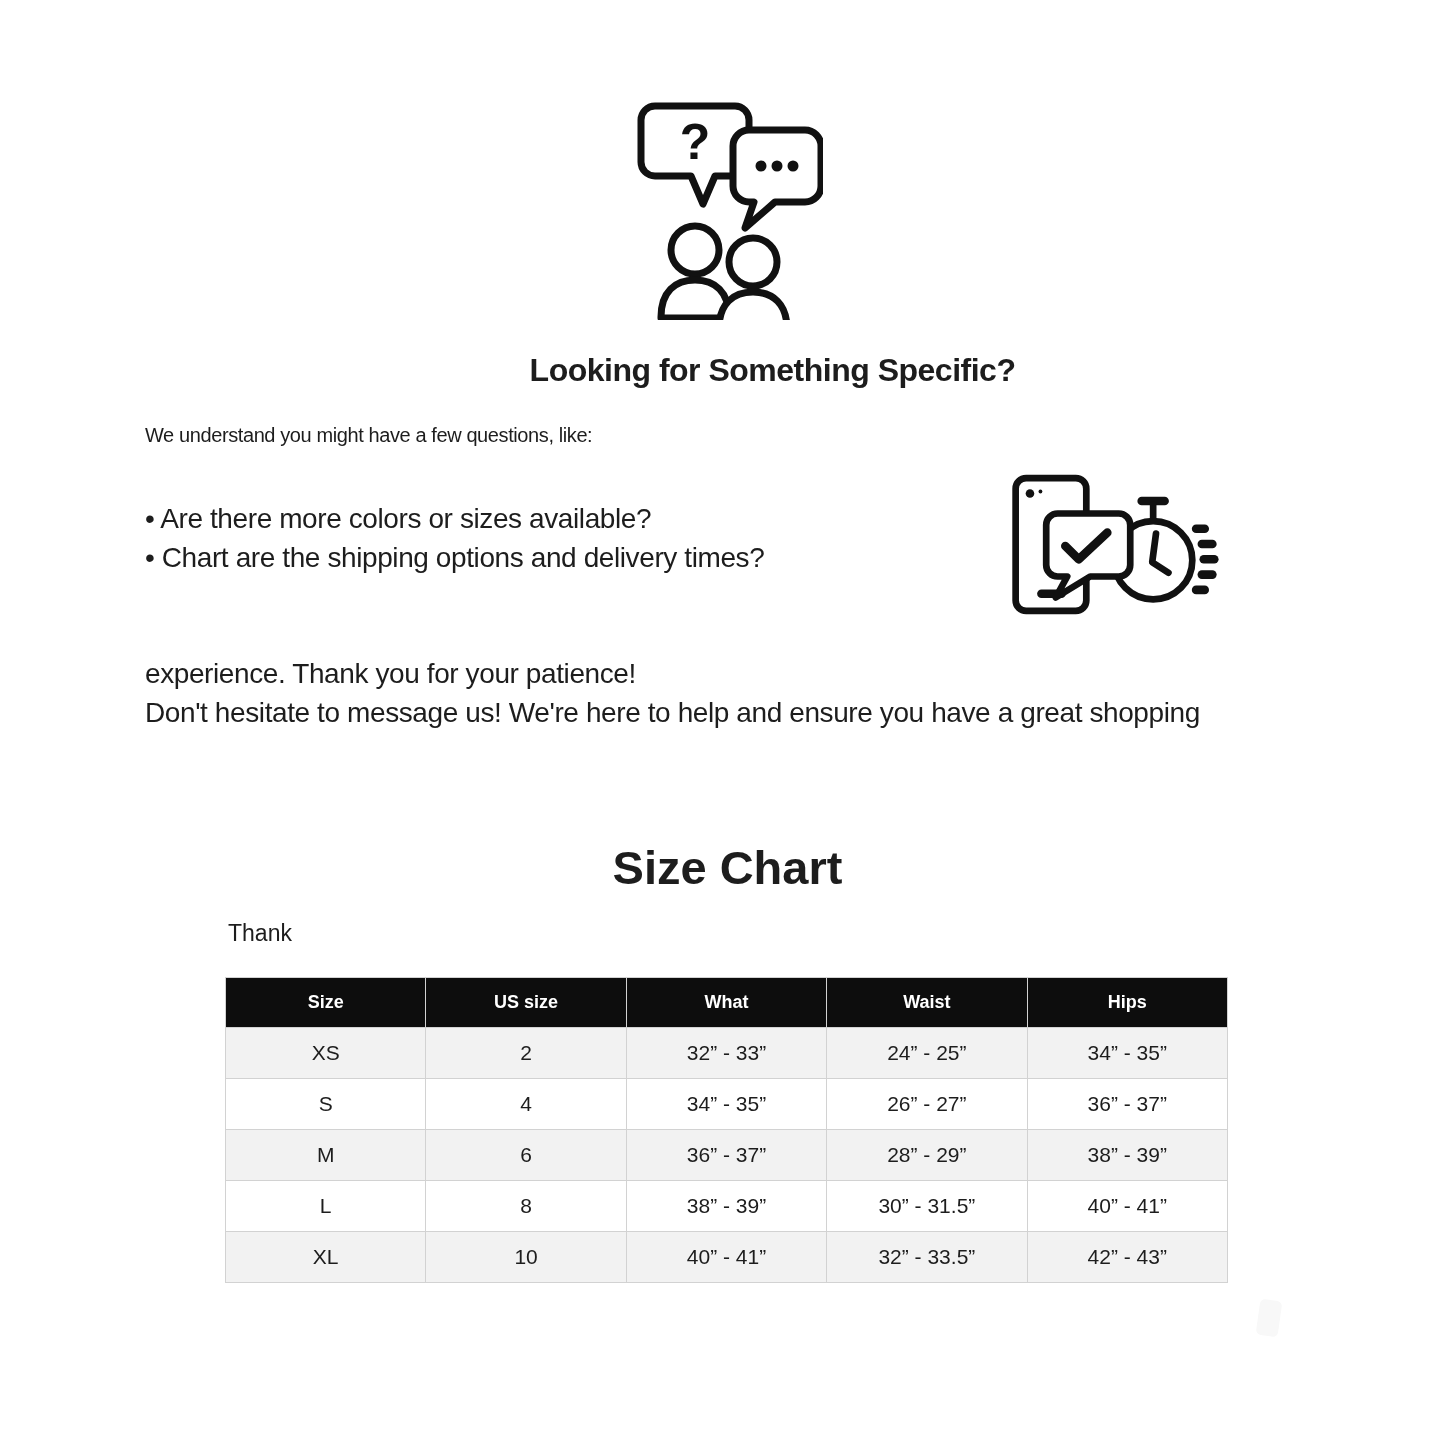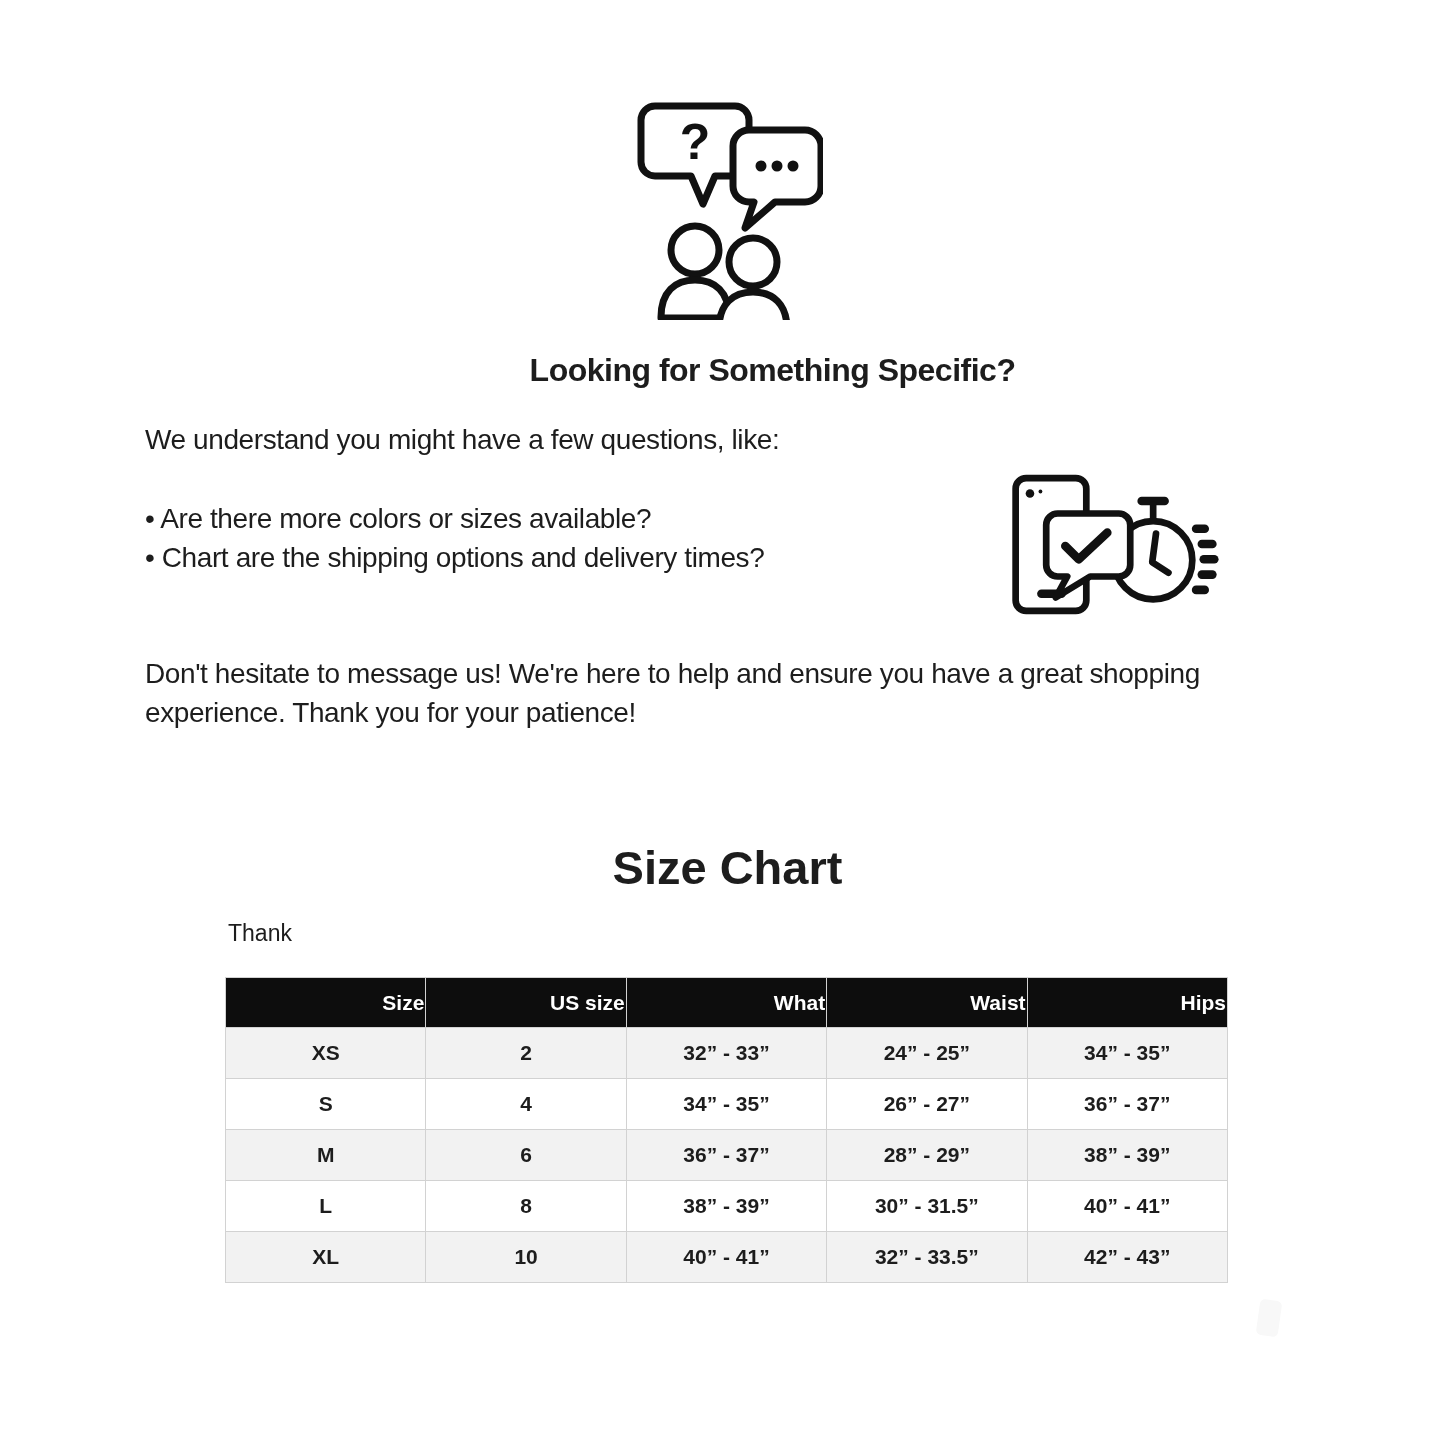--- a/index.html
+++ b/index.html
@@ -24,21 +24,21 @@
     margin: 0;
     text-align: center;
     font-size: 32px;
     font-weight: 700;
     letter-spacing: -0.5px;
   }
   .lead {
     position: absolute;
     left: 145px; top: 424px;
     margin: 0;
-    font-size: 28px;
+    font-size: 20px;
     letter-spacing: -0.4px;
   }
   .bullets {
     position: absolute;
     left: 145px; top: 499px;
   }
   .bullets p {
     margin: 0;
     font-size: 28px;
     line-height: 39px;
@@ -71,32 +71,31 @@
     position: absolute;
     left: 225px; top: 977px;
     width: 1003px;
     border-collapse: collapse;
     table-layout: fixed;
   }
   table.size-chart th {
     background: var(--header-bg, #0d0d0d);
     color: var(--header-text, #ffffff);
     height: 47px;
-    font-size: 21px;
+    font-size: 18px;
     font-weight: 700;
     border: 1px solid var(--table-border, #d2d2d2);
-    text-align: right;
+    text-align: center;
   }
   table.size-chart td {
     height: 48px;
     font-size: 21px;
     text-align: center;
     border: 1px solid var(--table-border, #d2d2d2);
     background: var(--row-bg, #ffffff);
-    font-weight: bold;
   }
   table.size-chart tbody tr:nth-child(odd) td {
     background: var(--row-alt-bg, #f2f2f2);
   }
   .watermark {
     position: absolute;
     left: 1258px; top: 1300px;
     width: 22px; height: 36px;
     background: #f8f8f8;
     border-radius: 5px;
@@ -154,22 +153,22 @@
       <line x1="205" y1="90" x2="216" y2="90" stroke-width="9"></line>
       <line x1="203" y1="106" x2="214" y2="106" stroke-width="9"></line>
       <line x1="197" y1="122" x2="206" y2="122" stroke-width="9"></line>
 
       <path fill="#ffffff" d="M52,42 L116,42 A12,12 0 0 1 128,54 L128,96 A12,12 0 0 1 116,108 L86,108 L50,130 L62,108 L52,108 A12,12 0 0 1 40,96 L40,54 A12,12 0 0 1 52,42 Z"></path>
       <path d="M60,76 L74,90 L104,62" stroke-width="9"></path>
     </svg>
   </div>
 
   <div class="closing">
+    <p>experience. Thank you for your patience!</p>
     <p>Don't hesitate to message us! We're here to help and ensure you have a great shopping</p>
-    <p>experience. Thank you for your patience!</p>
   </div>
 
   <h2 class="size-chart-title">Size Chart</h2>
 
   <div class="unit-label">Thank</div>
 
   <table class="size-chart">
     <thead>
         <tr>
           <th>Size</th>

